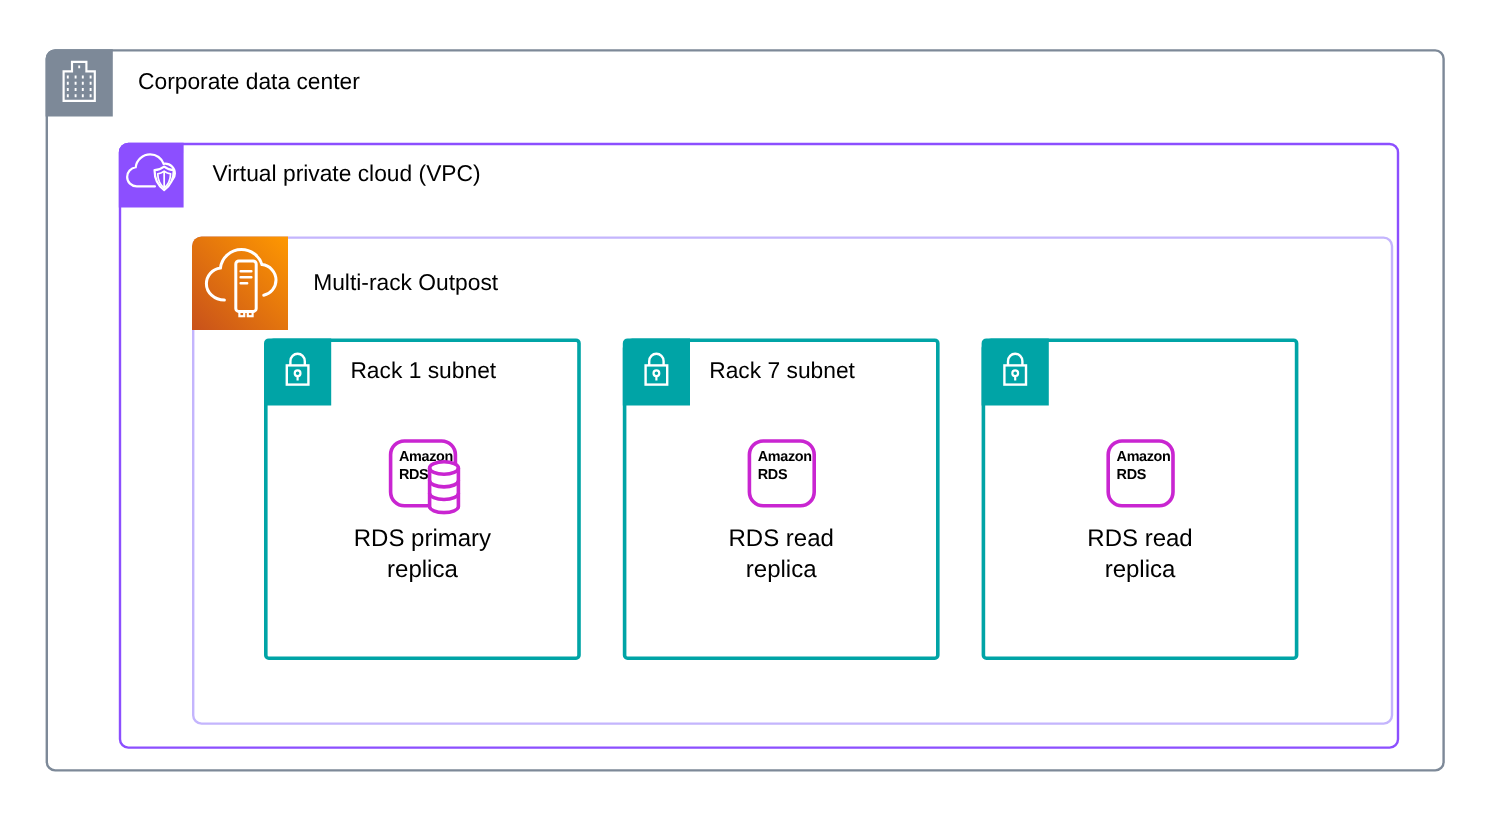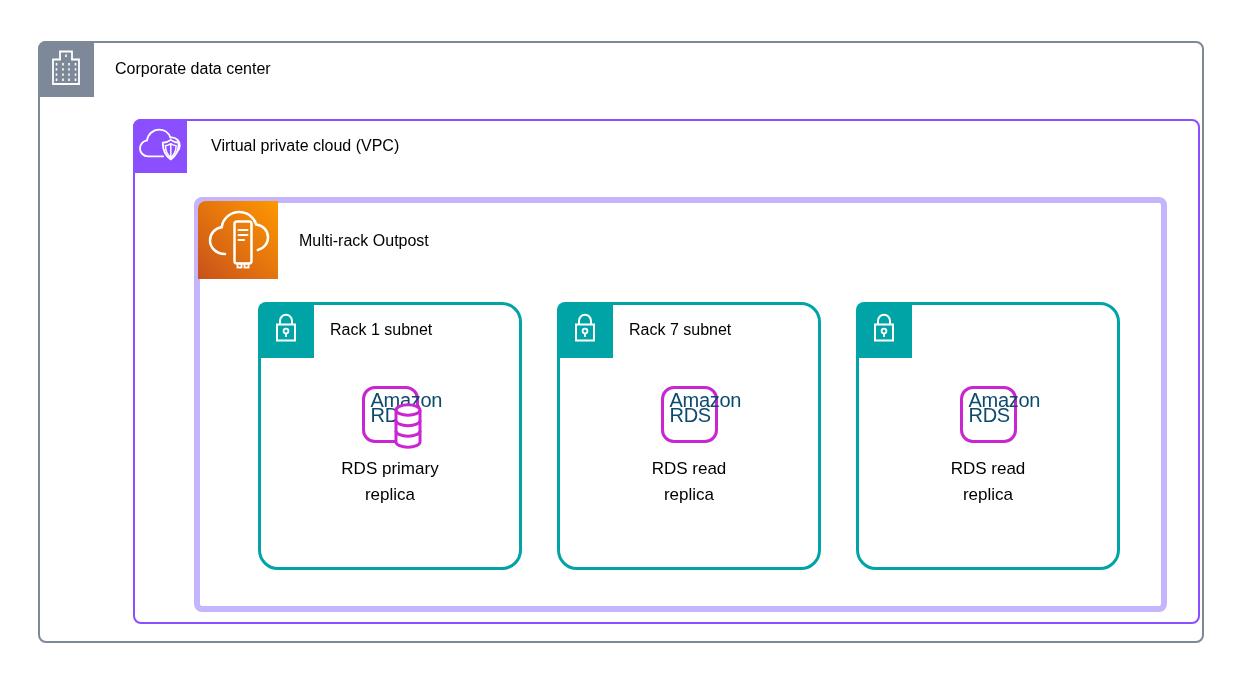--- a/index.html
+++ b/index.html
@@ -3,61 +3,61 @@
 <meta charset="utf-8">
 <style>
   html,body{margin:0;padding:0;background:#fff;}
   .canvas{
     position:relative;width:1240px;height:680px;background:#fff;overflow:hidden;
     font-family:"Liberation Sans","DejaVu Sans",sans-serif;color:#000;
   }
   .group{position:absolute;border-radius:8px;background:transparent;}
   .group-label{
     position:absolute;display:flex;align-items:center;white-space:nowrap;
-    font-size:16px;color:#000;
+    font-size:19px;color:#000;
   }
   .badge{
     position:absolute;display:flex;align-items:center;justify-content:center;
     border-radius:8px 0 0 0;
   }
 
   
   .corporate{left:38px;top:41px;width:1162px;height:598px;border:2px solid #7D8998;}
   .corporate>.badge{left:-2px;top:-2px;width:56px;height:56px;background:#7D8998;}
   .corporate>.group-label{left:75px;top:-2px;height:56px;}
 
   
-  .vpc{left:59px;top:76px;width:1063px;height:501px;border:2px solid #8C4FFF;margin-left:34px;}
+  .vpc{left:59px;top:76px;width:1063px;height:501px;border:2px solid #8C4FFF;}
   .vpc>.badge{left:-2px;top:-2px;width:54px;height:54px;background:#8C4FFF;}
   .vpc>.group-label{left:76px;top:-2px;height:54px;}
 
   
-  .outpost{left:59px;top:76px;width:961px;height:403px;border:6px solid #c4b5fd;}
+  .outpost{left:59px;top:76px;width:961px;height:403px;border:2px solid #c4b5fd;padding-left:36px;}
   .outpost>.badge{left:-2px;top:-2px;width:80px;height:80px;background:transparent;border-radius:8px 0 0 0;overflow:hidden;}
   .outpost>.group-label{left:99px;top:-2px;height:80px;}
 
   
-  .rack{position:absolute;top:99px;width:258px;height:262px;border:3px solid #00A4A6;border-radius:20px;}
+  .rack{position:absolute;top:83px;width:258px;height:262px;border:3px solid #00A4A6;border-radius:4px;}
   .rack-1{left:58px;}
   .rack-2{left:357px;}
   .rack-3{left:656px;}
   .rack>.badge{left:-3px;top:-3px;width:56px;height:56px;background:#00A4A6;}
   .rack>.group-label{left:69px;top:-3px;height:56px;}
 
   .rack-body{position:absolute;left:0;right:0;top:81px;display:flex;flex-direction:column;align-items:center;}
   .rds-icon{
     position:relative;width:57px;height:57px;box-sizing:border-box;
     border:3.5px solid #C925D1;border-radius:13px;background:#fff;
   }
   .rds-brand{
-    padding:4px 0 0 6px;font-size:20px;line-height:15px;font-weight:normal;
-    color:#0c4a6e;letter-spacing:-0.3px;
+    padding:4px 0 0 6px;font-size:12px;line-height:15px;font-weight:bold;
+    color:#000000;letter-spacing:-0.3px;
   }
   .rds-db{position:absolute;right:-7px;bottom:-9px;width:30px;height:46px;}
-  .rack-caption{margin-top:13px;text-align:center;font-size:17px;line-height:26px;color:#000;}
+  .rack-caption{margin-top:13px;text-align:center;font-size:20px;line-height:26px;color:#000;}
 </style>
 </head>
 <body>
 
 <div class="canvas">
 
   <div class="group corporate">
     <div class="badge">
       <span>
         <svg width="40" height="40" viewBox="0 0 40 40" fill="none">

